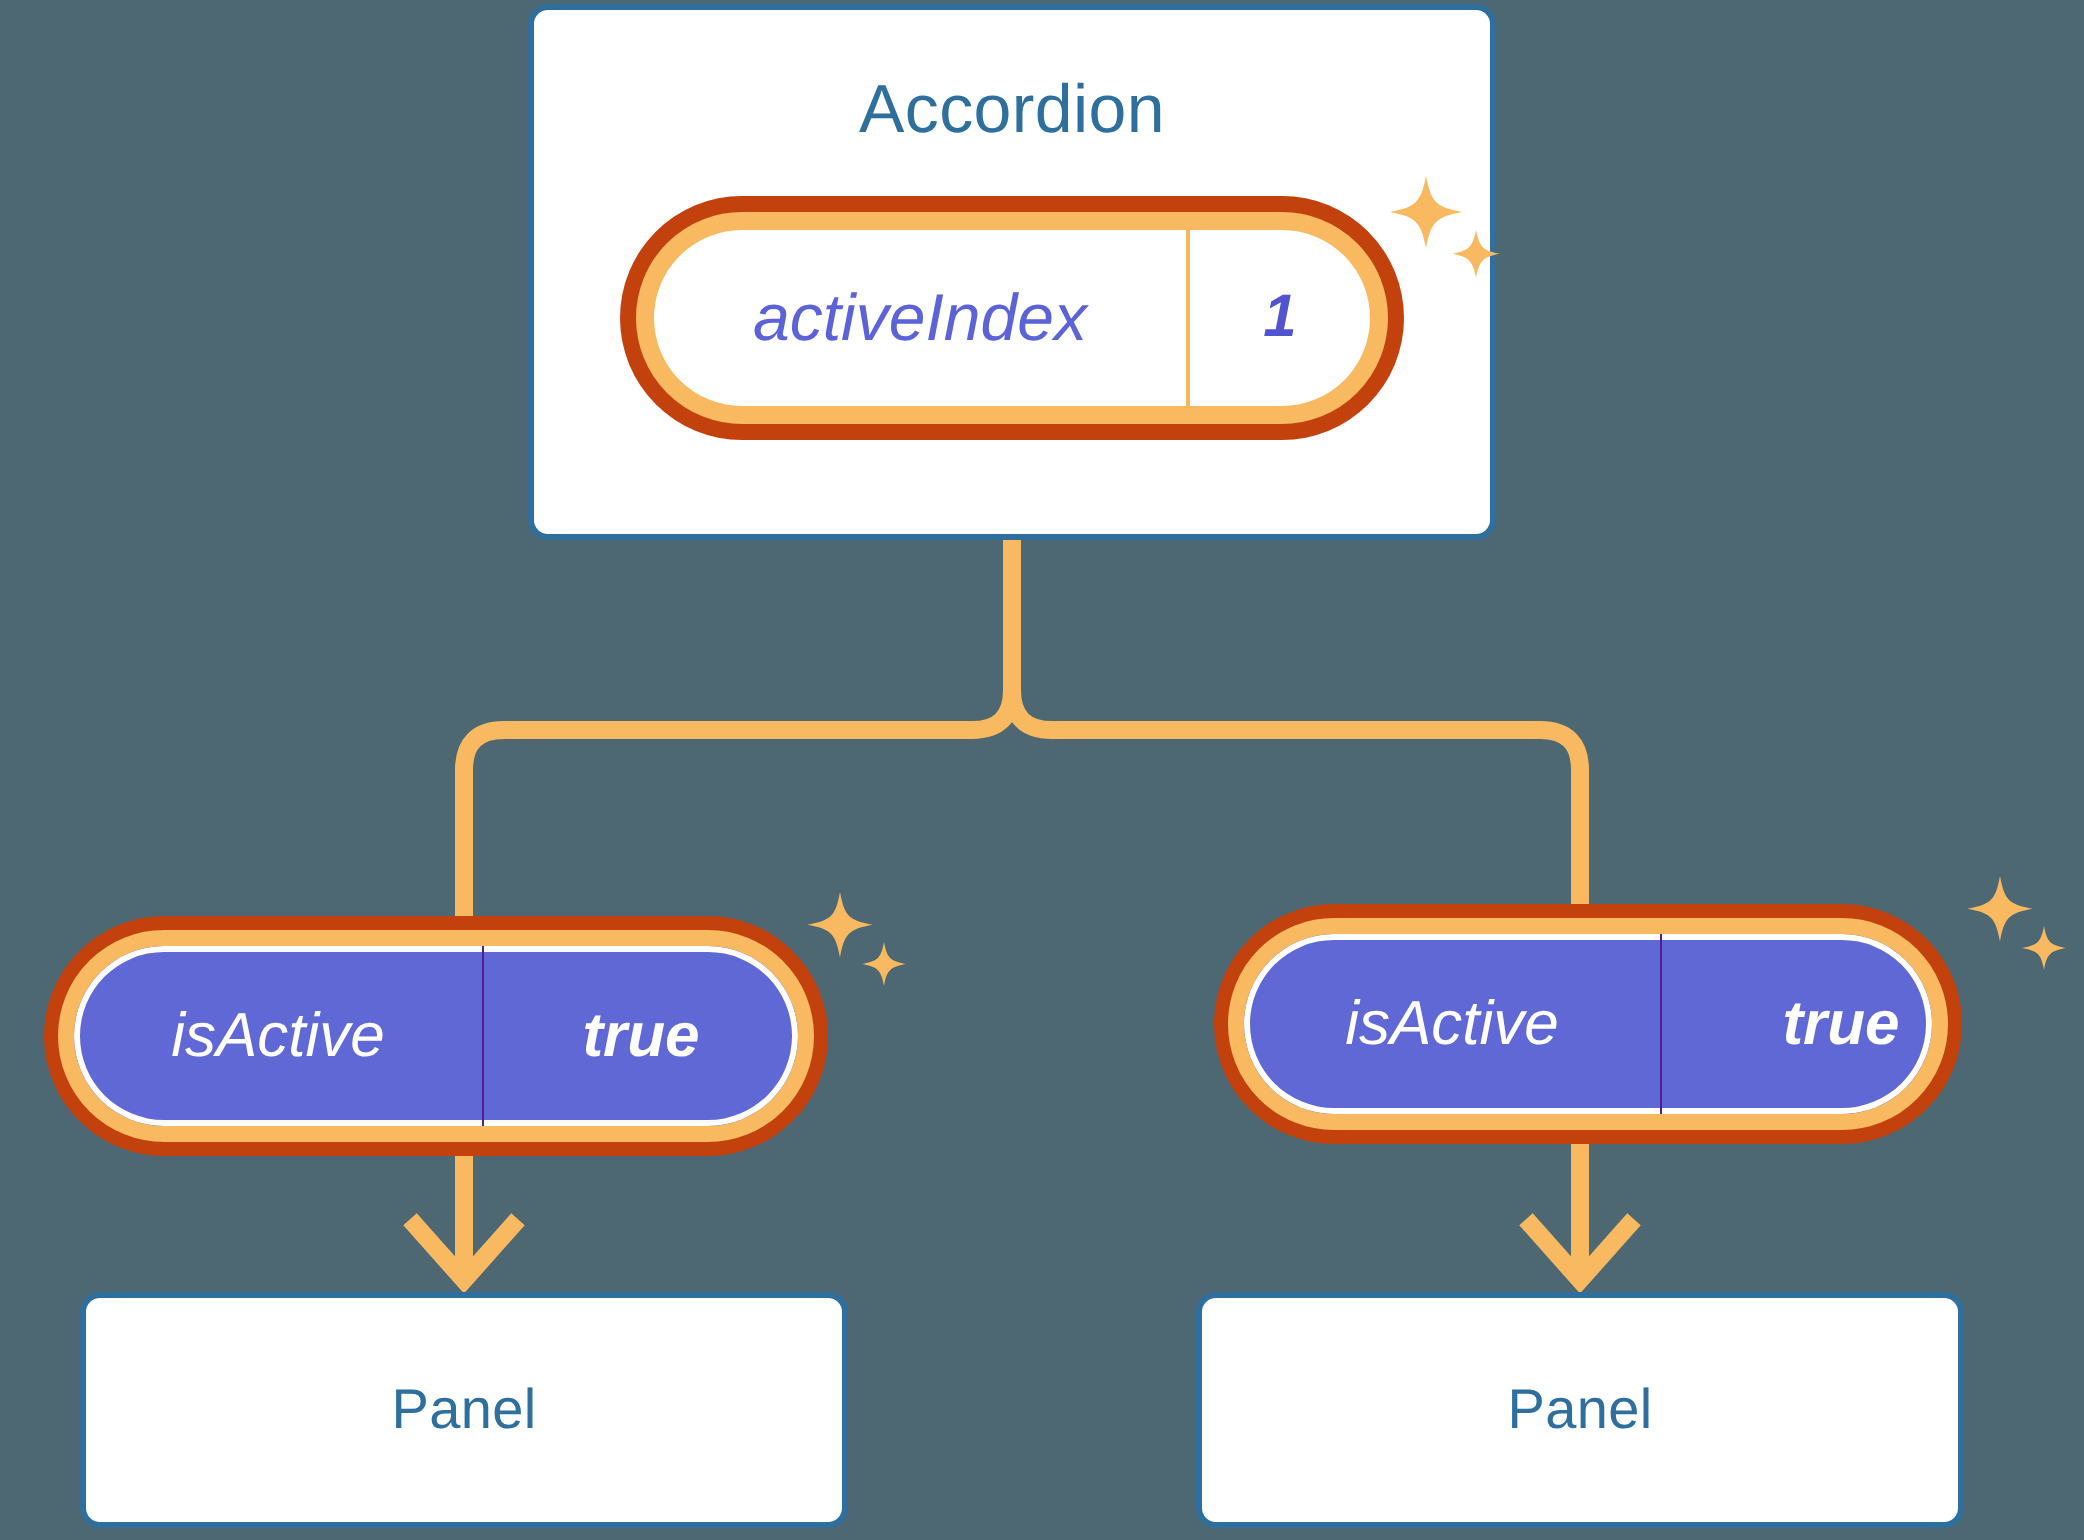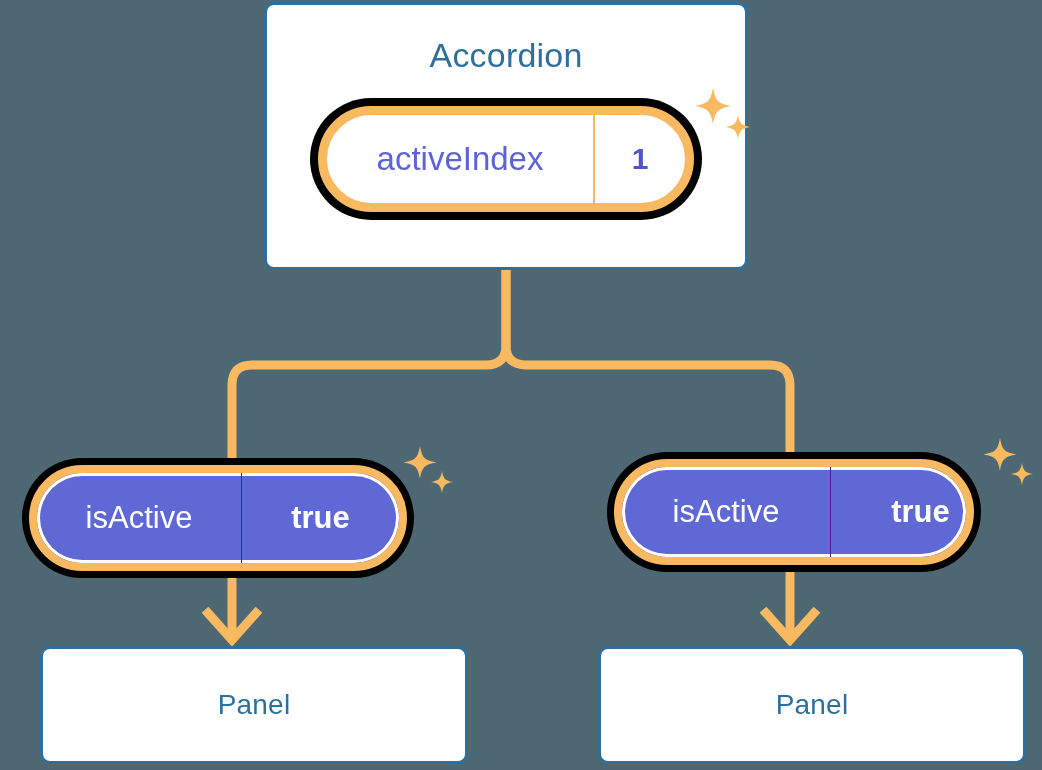--- a/index.html
+++ b/index.html
@@ -51,38 +51,39 @@
     width: 484px;
     height: 268px;
   }
   #accordion-card .card-title {
     font-size: 34px;
     margin-top: 31px;
   }
 
   .panel-card {
     top: 646px;
-    width: 428px;
+    width: 384px;
     height: 118px;
     display: flex;
     align-items: center;
     justify-content: center;
   }
   .panel-card .card-title { font-size: 28px; }
   #panel-left  { left: 40px; }
   #panel-right { left: 598px; }
 
   
   .pill {
     position: absolute;
     box-sizing: border-box;
     border-radius: 999px;
-    background: #000000;          
+    background: #c2410c;          
     display: flex;
     align-items: center;
+    font-style: italic;
   }
   .pill-ring {
     box-sizing: border-box;
     width: 100%;
     height: 100%;
     border-radius: 999px;
     border: 9px solid #f8b960;    
     display: flex;
     align-items: stretch;
     overflow: hidden;

